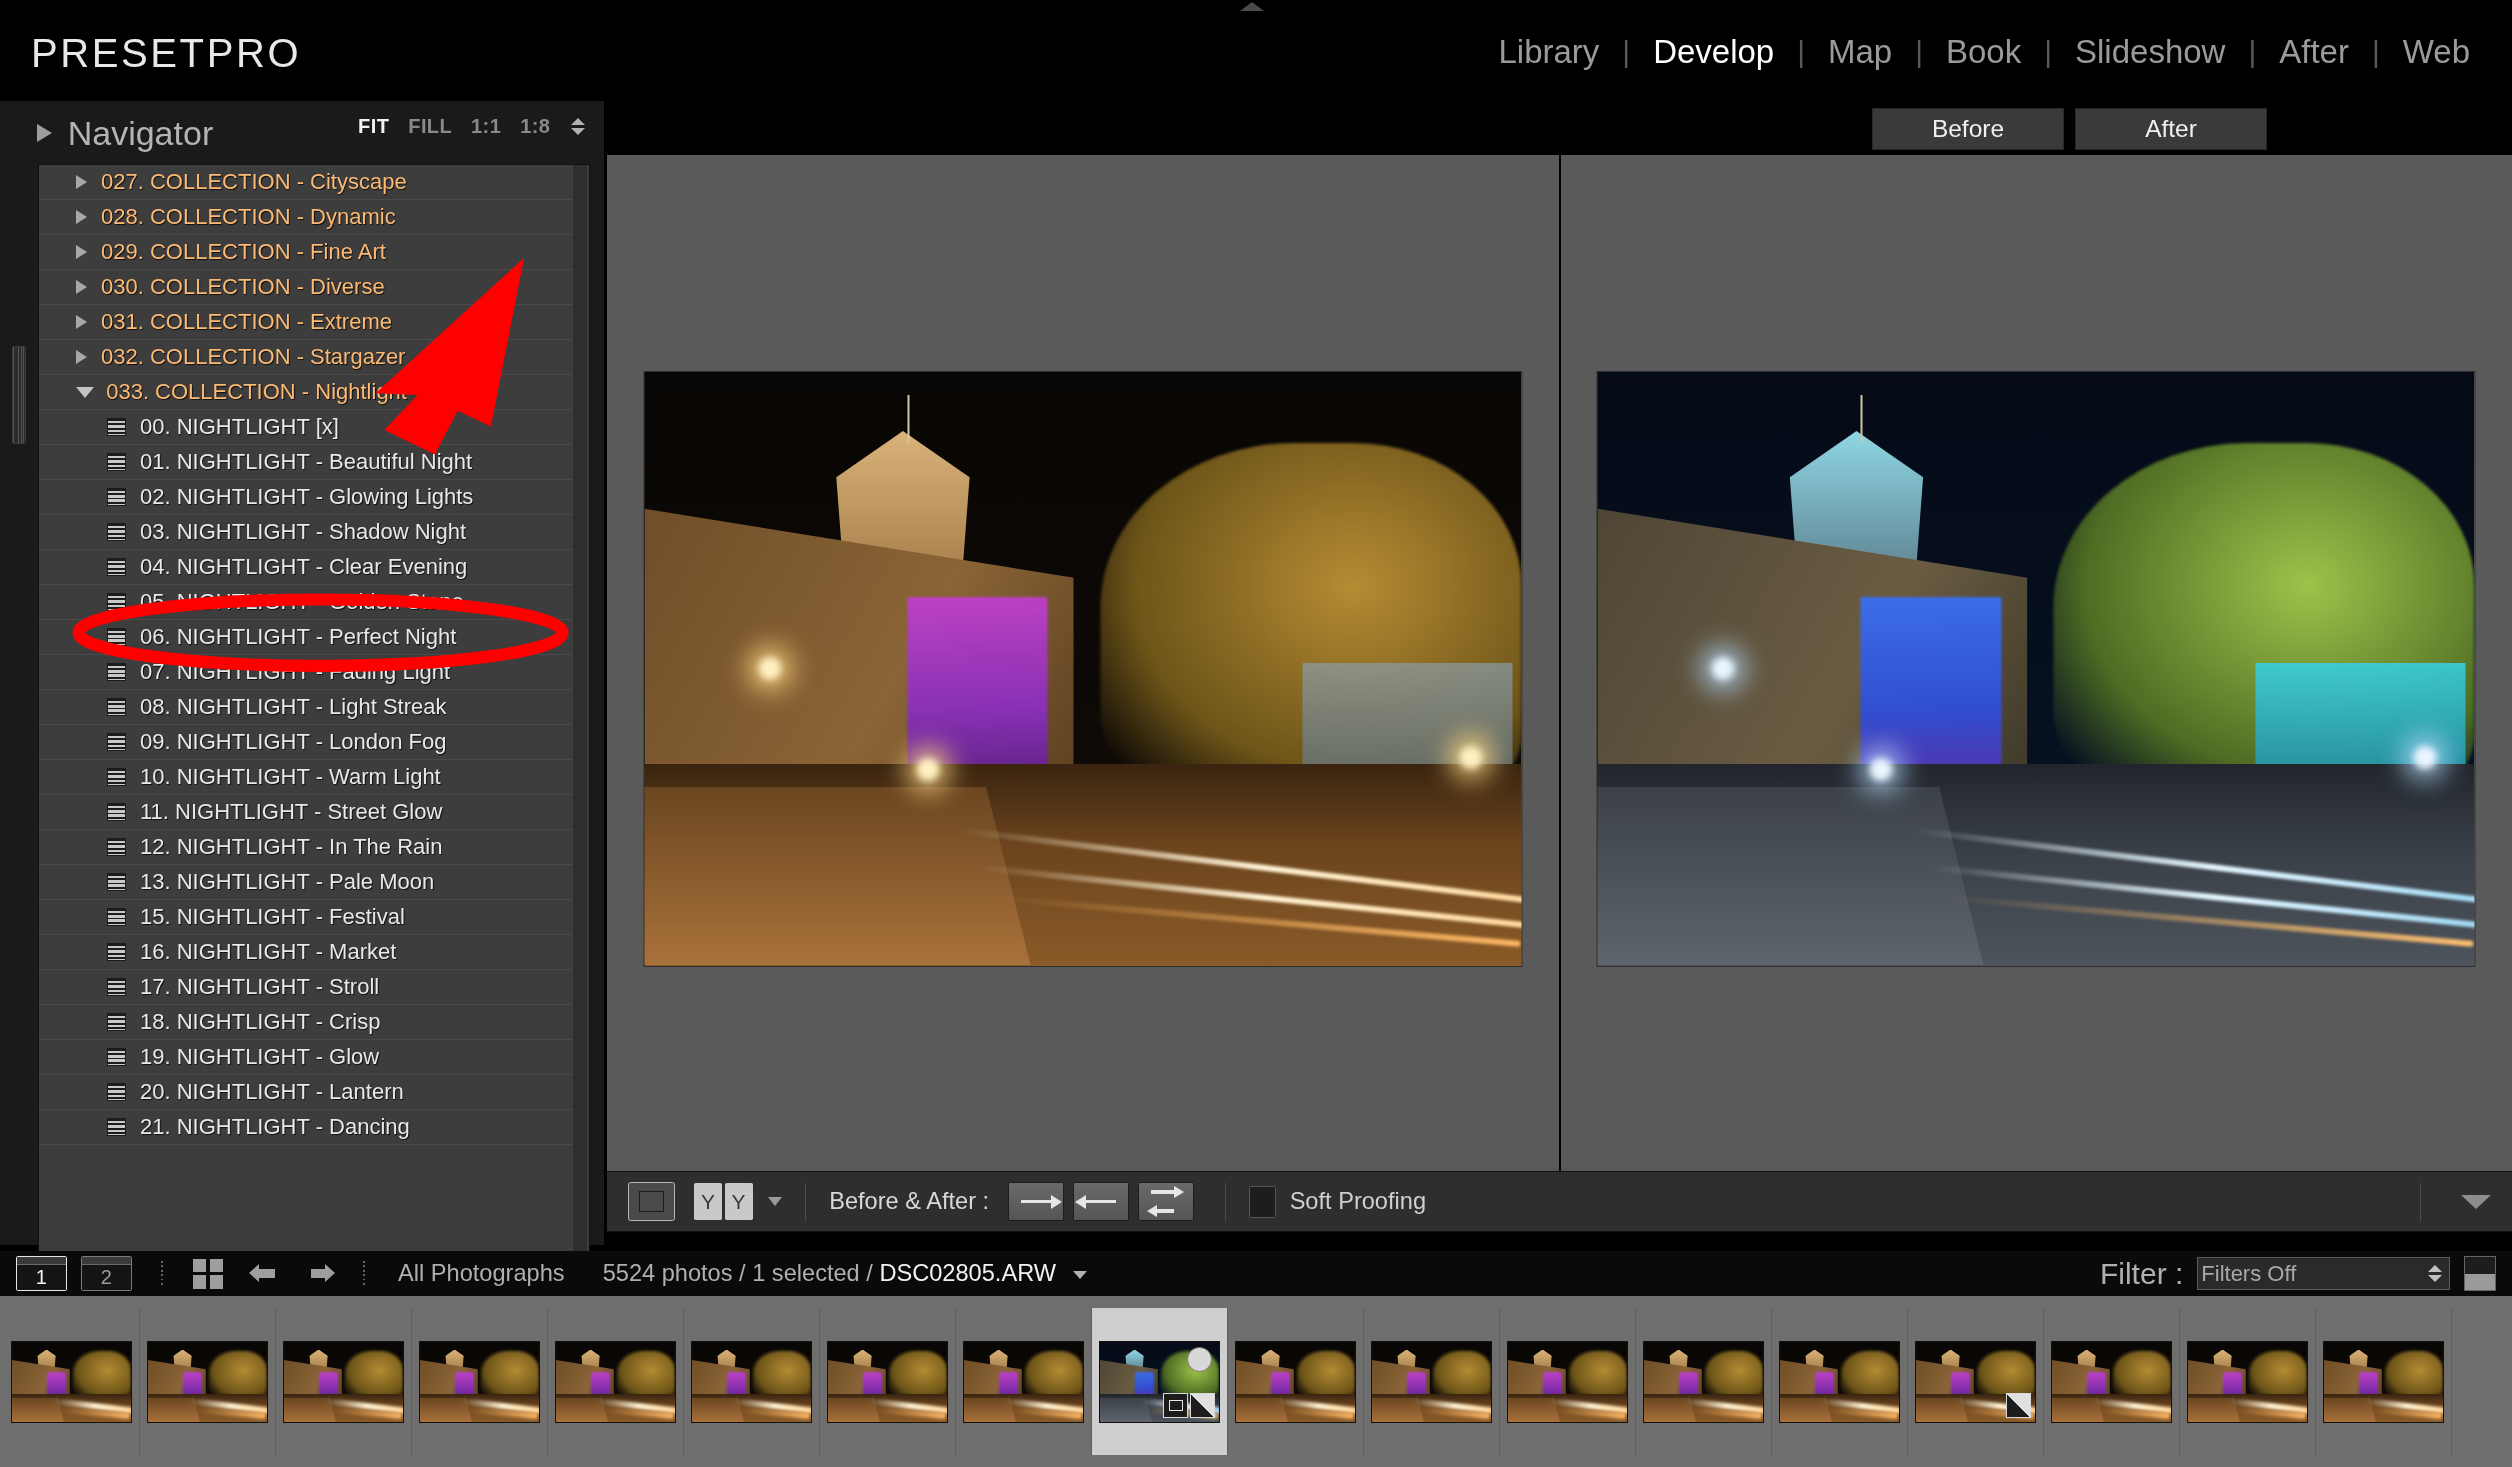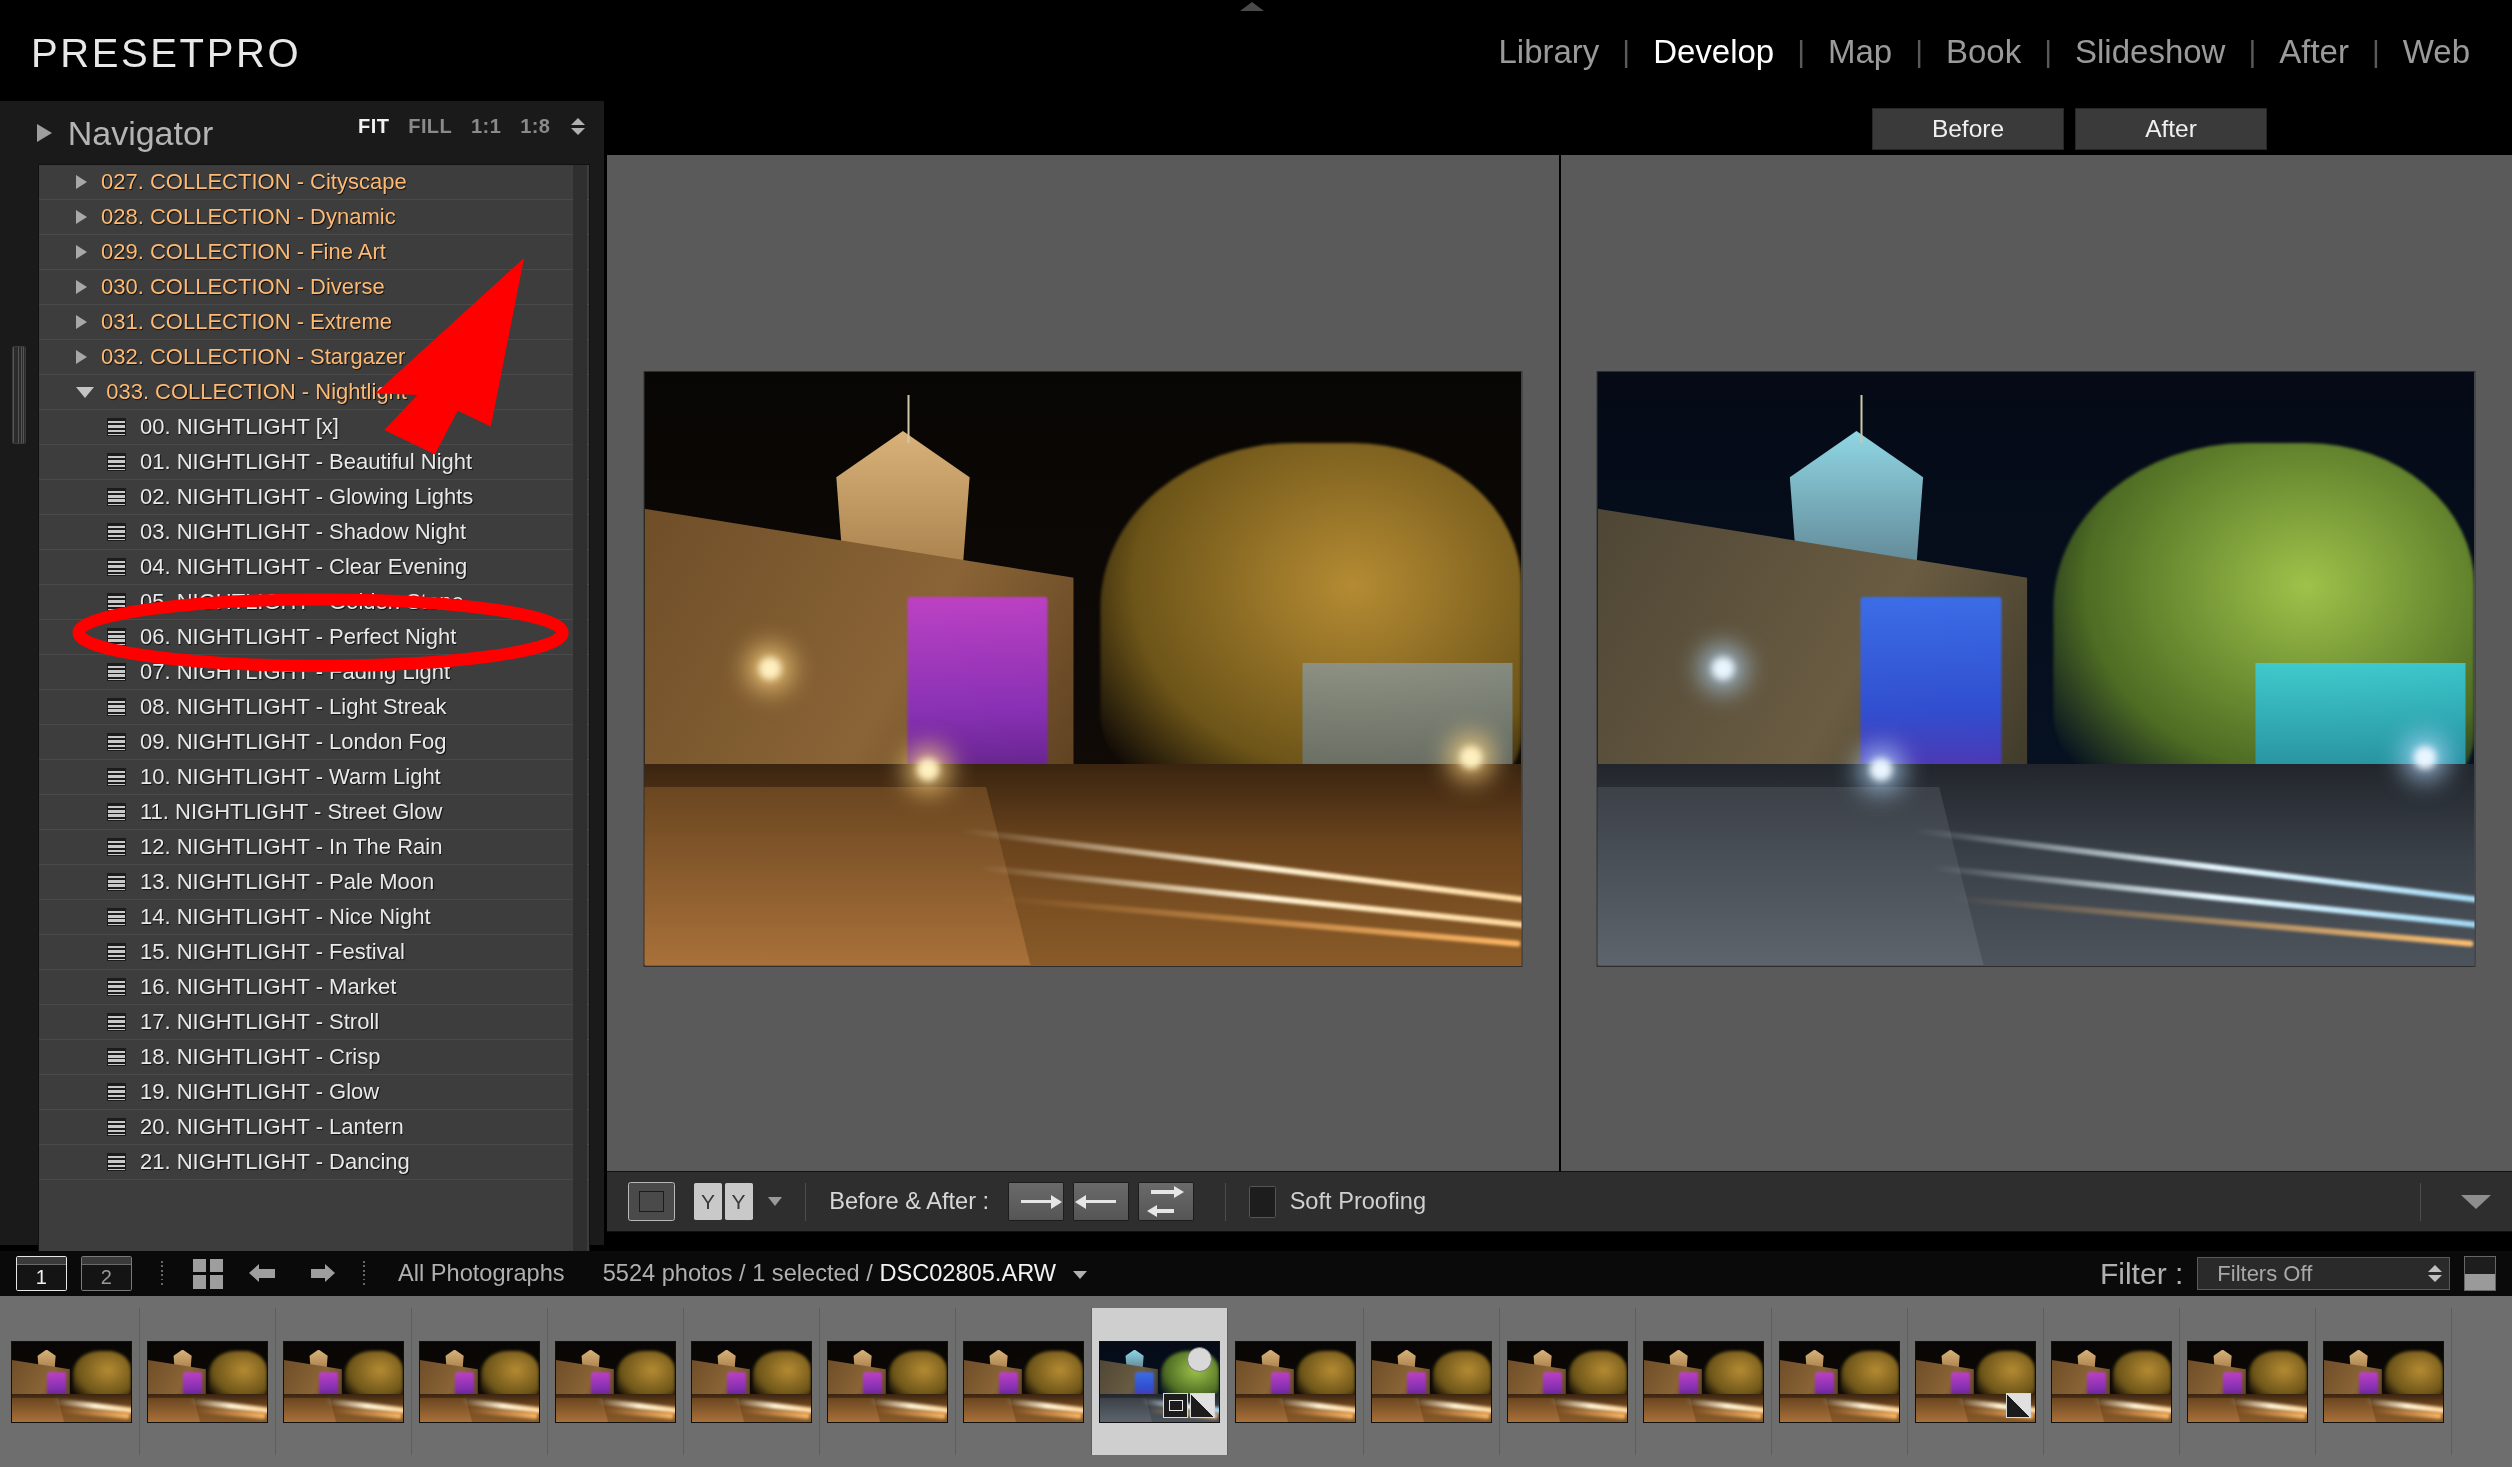--- a/index.html
+++ b/index.html
@@ -189,21 +189,21 @@
   .navarr.right i{right:0;border-left:10.5px solid #9e9e9e;}
   .fs-text{font-size:23.6px;color:#b0b0b0;font-weight:300;margin-left:17.5px;white-space:nowrap;}
   .fs-count{font-size:23.6px;color:#b0b0b0;font-weight:300;margin-left:38px;white-space:nowrap;}
   .fs-file{color:#f2f2f2;}
   .fs-fcaret{display:inline-block;width:0;height:0;margin-left:10.5px;vertical-align:middle;
     border-left:7.9px solid transparent;border-right:7.9px solid transparent;
     border-top:8.7px solid #b0b0b0;}
   .fs-right{margin-left:auto;display:flex;align-items:center;gap:14px;}
   .fs-filter-lbl{font-size:30px;color:#b0b0b0;font-weight:300;}
   .fs-filter-box{width:253px;height:33px;background:#2a2a2a;border:0.9px solid #5a5a5a;
-    display:flex;align-items:center;padding:0 19px;box-sizing:border-box;position:relative;}
+    display:flex;align-items:center;padding:0 3px;box-sizing:border-box;position:relative;}
   .fs-filter-val{font-size:22px;color:#a8a8a8;font-weight:300;}
   .fs-filter-spin{position:absolute;right:7px;display:flex;flex-direction:column;gap:2.6px;}
   .fs-filter-spin i{width:0;height:0;border-left:7px solid transparent;
     border-right:7px solid transparent;}
   .fs-filter-spin i.u{border-bottom:7.9px solid #c0c0c0;}
   .fs-filter-spin i.d{border-top:7.9px solid #c0c0c0;}
   .fs-swatch{width:30px;height:33px;border:0.9px solid #666;
     background:linear-gradient(#1d1d1d 52%,#9a9a9a 52%);}
 
   
@@ -345,24 +345,20 @@
           <div class="row preset">
             <div class="pbox"></div>
             <div class="txt">12. NIGHTLIGHT - In The Rain</div>
           </div>
           <div class="row preset">
             <div class="pbox"></div>
             <div class="txt">13. NIGHTLIGHT - Pale Moon</div>
           </div>
           <div class="row preset">
             <div class="pbox"></div>
-            <div class="txt">14. NIGHTLIGHT - Nice Night</div>
-          </div>
-          <div class="row preset">
-            <div class="pbox"></div>
             <div class="txt">15. NIGHTLIGHT - Festival</div>
           </div>
           <div class="row preset">
             <div class="pbox"></div>
             <div class="txt">16. NIGHTLIGHT - Market</div>
           </div>
           <div class="row preset">
             <div class="pbox"></div>
             <div class="txt">17. NIGHTLIGHT - Stroll</div>
           </div>

